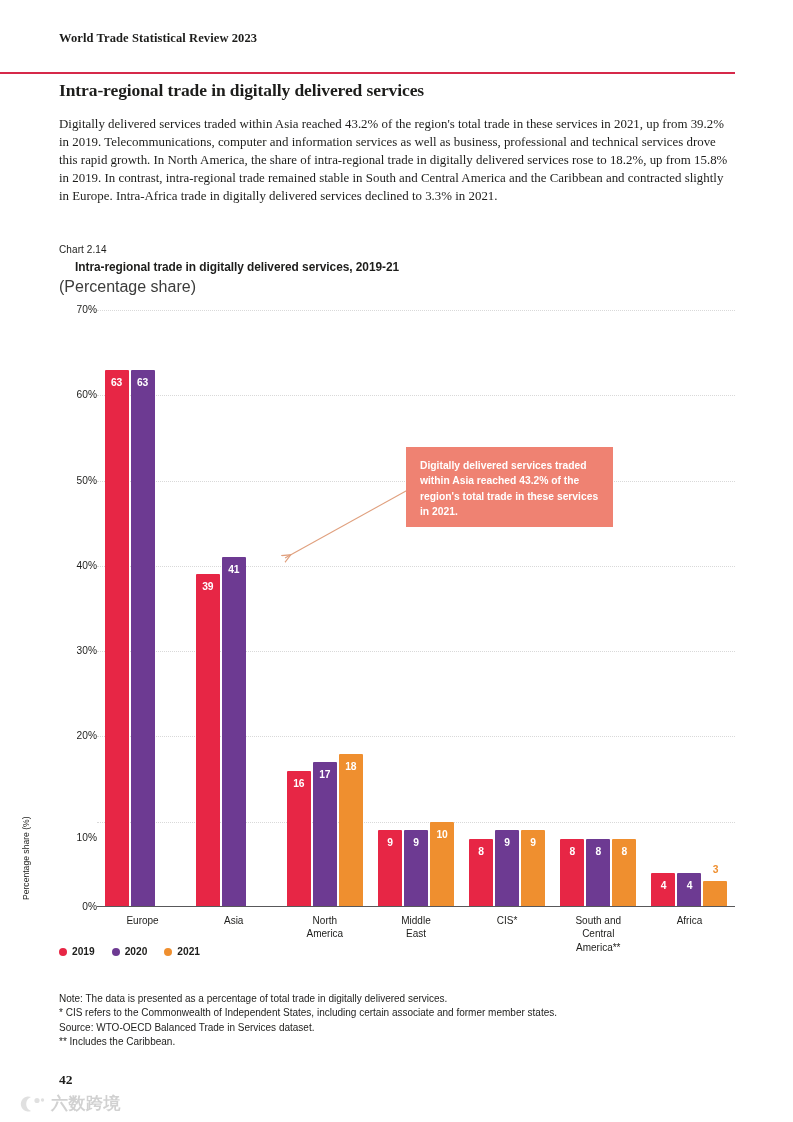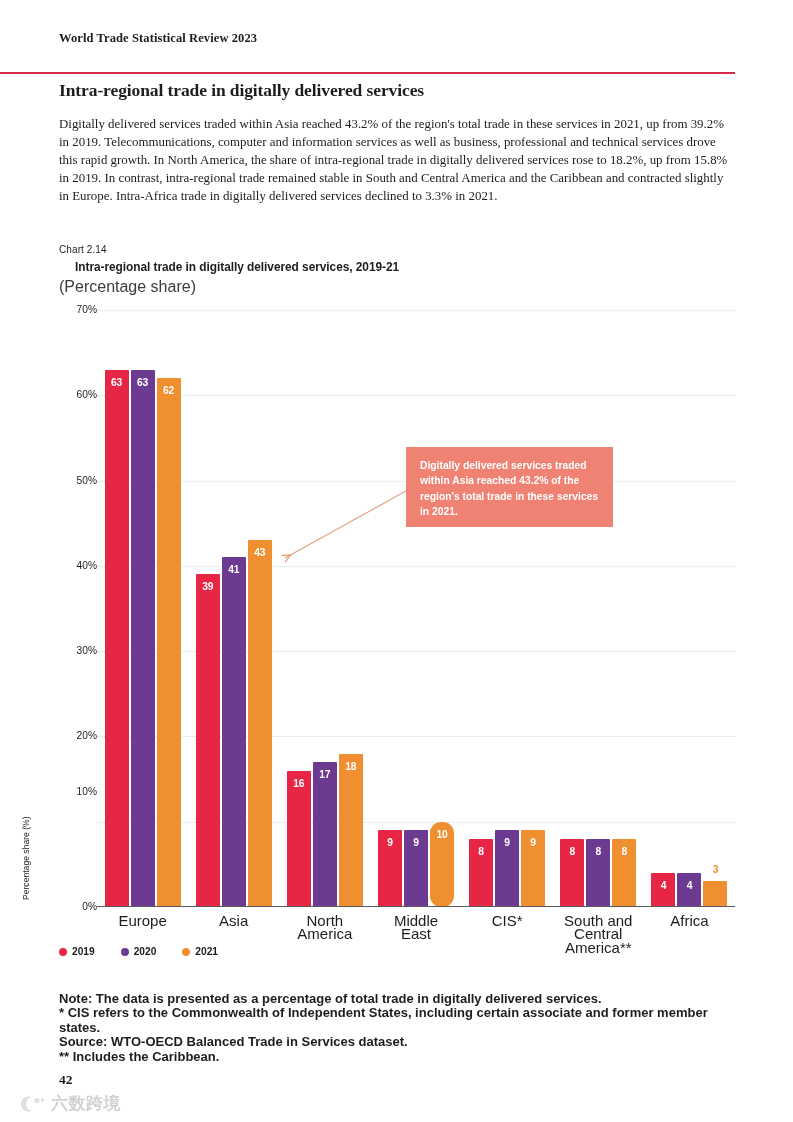--- a/index.html
+++ b/index.html
@@ -85,48 +85,48 @@
   .bar .val {
     position: absolute; left: 0; right: 0; top: 7px;
     text-align: center; font-size: 10.3px; font-weight: 700; color: #ffffff;
     letter-spacing: -.2px;
   }
   .bar.small .val { top: -17px; }
 
   .cat-label {
     position: absolute; top: 604px; left: 50%;
     transform: translateX(-50%);
-    text-align: center; font-size: 15px; line-height: 13.4px;
+    text-align: center; font-size: 10px; line-height: 13.4px;
     color: #1d1d1b; white-space: pre-line; width: 92px;
   }
 
   
   .callout {
     position: absolute; left: 406px; top: 447px;
     width: 207px; height: 80px;
     background: #ef8272;
   }
   .callout-text {
     position: absolute; left: 14px; top: 11px; width: 184px;
     font-size: 10.3px; line-height: 15.4px; font-weight: 700; color: #ffffff;
   }
   .leader { position: absolute; left: 270px; top: 480px; width: 150px; height: 90px; }
 
   
   .legend {
     position: absolute; left: 59px; top: 946px;
-    display: flex; align-items: center; gap: 26px;
+    display: flex; align-items: center; gap: 17px;
   }
   .legend-item { display: flex; align-items: center; gap: 5px; }
   .legend-dot { width: 8px; height: 8px; border-radius: 50%; }
   .legend-label { font-size: 10.2px; font-weight: 700; color: #1d1d1b; }
 
   
   .notes { position: absolute; left: 59px; top: 992px; width: 660px; }
-  .note-line { font-size: 13px; line-height: 14.4px; color: #1d1d1b; font-weight: bold; }
+  .note-line { font-size: 10px; line-height: 14.4px; color: #1d1d1b; }
 
   
   .page-number {
     position: absolute; left: 59px; top: 1072px;
     font-family: "Liberation Serif", serif;
     font-size: 13.5px; font-weight: 700; color: #1d1d1b;
   }
   .watermark {
     position: absolute; left: 20px; top: 1092px;
     display: flex; align-items: center; gap: 5px;
@@ -150,21 +150,21 @@
   <p class="intro">Digitally delivered services traded within Asia reached 43.2% of the region's total trade in these services in 2021, up from 39.2% in 2019. Telecommunications, computer and information services as well as business, professional and technical services drove this rapid growth. In North America, the share of intra-regional trade in digitally delivered services rose to 18.2%, up from 15.8% in 2019. In contrast, intra-regional trade remained stable in South and Central America and the Caribbean and contracted slightly in Europe. Intra-Africa trade in digitally delivered services declined to 3.3% in 2021.</p>
 
   <div class="chart-number">Chart 2.14</div>
   <div class="chart-title">Intra-regional trade in digitally delivered services, 2019-21</div>
   <div class="chart-subtitle">(Percentage share)</div>
 
   <div class="ytick-wrap">
     <div class="yaxis-title">Percentage share (%)</div>
     <div id="yticks">
         <div class="ytick" style="top: 597px;">0%</div>
-        <div class="ytick" style="top: 482px;">10%</div>
+        <div class="ytick" style="top: 528px;">10%</div>
         <div class="ytick" style="top: 426.429px;">20%</div>
         <div class="ytick" style="top: 341.143px;">30%</div>
         <div class="ytick" style="top: 255.857px;">40%</div>
         <div class="ytick" style="top: 170.571px;">50%</div>
         <div class="ytick" style="top: 85.2857px;">60%</div>
         <div class="ytick" style="top: 0px;">70%</div>
       </div>
   </div>
 
   <div class="plot-area">
@@ -179,37 +179,31 @@
       </div>
     <div id="groups">
         <div class="group" style="left: 0px; width: 91.1429px;">
           <div class="bars" style="left: 7.57143px;">
             <div class="bar" style="height: 537.3px; background: rgb(231, 38, 69);">
               <span class="val">63</span>
             </div>
             <div class="bar" style="height: 537.3px; background: rgb(109, 58, 146);">
               <span class="val">63</span>
             </div>
-            <div class="bar" style="height: 528.771px; background: rgb(239, 143, 47);">
-              <span class="val">62</span>
-            </div>
           </div>
           <div class="cat-label">Europe</div>
         </div>
         <div class="group" style="left: 91.1429px; width: 91.1429px;">
           <div class="bars" style="left: 7.57143px;">
             <div class="bar" style="height: 332.614px; background: rgb(231, 38, 69);">
               <span class="val">39</span>
             </div>
             <div class="bar" style="height: 349.671px; background: rgb(109, 58, 146); margin-top: 20px;">
               <span class="val">41</span>
             </div>
-            <div class="bar" style="height: 366.729px; background: rgb(239, 143, 47);">
-              <span class="val">43</span>
-            </div>
           </div>
           <div class="cat-label">Asia</div>
         </div>
         <div class="group" style="left: 182.286px; width: 91.1429px;">
           <div class="bars" style="left: 7.57143px;">
             <div class="bar" style="height: 136.457px; background: rgb(231, 38, 69);">
               <span class="val">16</span>
             </div>
             <div class="bar" style="height: 144.986px; background: rgb(109, 58, 146);">
               <span class="val">17</span>
@@ -222,21 +216,21 @@
 America</div>
         </div>
         <div class="group" style="left: 273.429px; width: 91.1429px;">
           <div class="bars" style="left: 7.57143px;">
             <div class="bar" style="height: 76.7571px; background: rgb(231, 38, 69);">
               <span class="val">9</span>
             </div>
             <div class="bar" style="height: 76.7571px; background: rgb(109, 58, 146);">
               <span class="val">9</span>
             </div>
-            <div class="bar" style="height: 85.2857px; background: rgb(239, 143, 47); border-radius: 11px;">
+            <div class="bar" style="height: 85.2857px; background: rgb(239, 143, 47);">
               <span class="val">10</span>
             </div>
           </div>
           <div class="cat-label">Middle
 East</div>
         </div>
         <div class="group" style="left: 364.571px; width: 91.1429px;">
           <div class="bars" style="left: 7.57143px;">
             <div class="bar" style="height: 68.2286px; background: rgb(231, 38, 69);">
               <span class="val">8</span>

